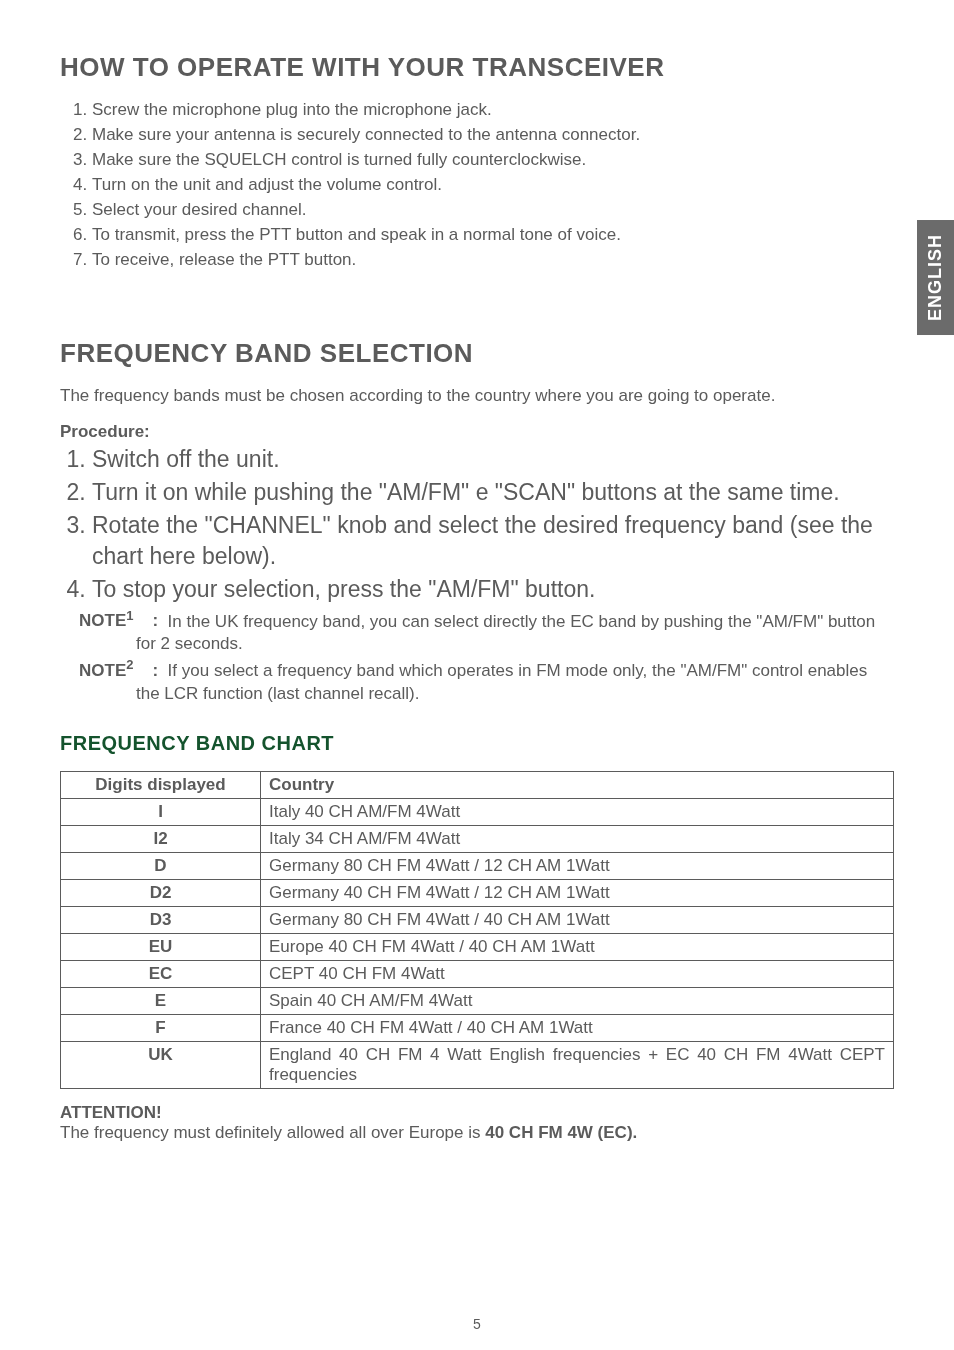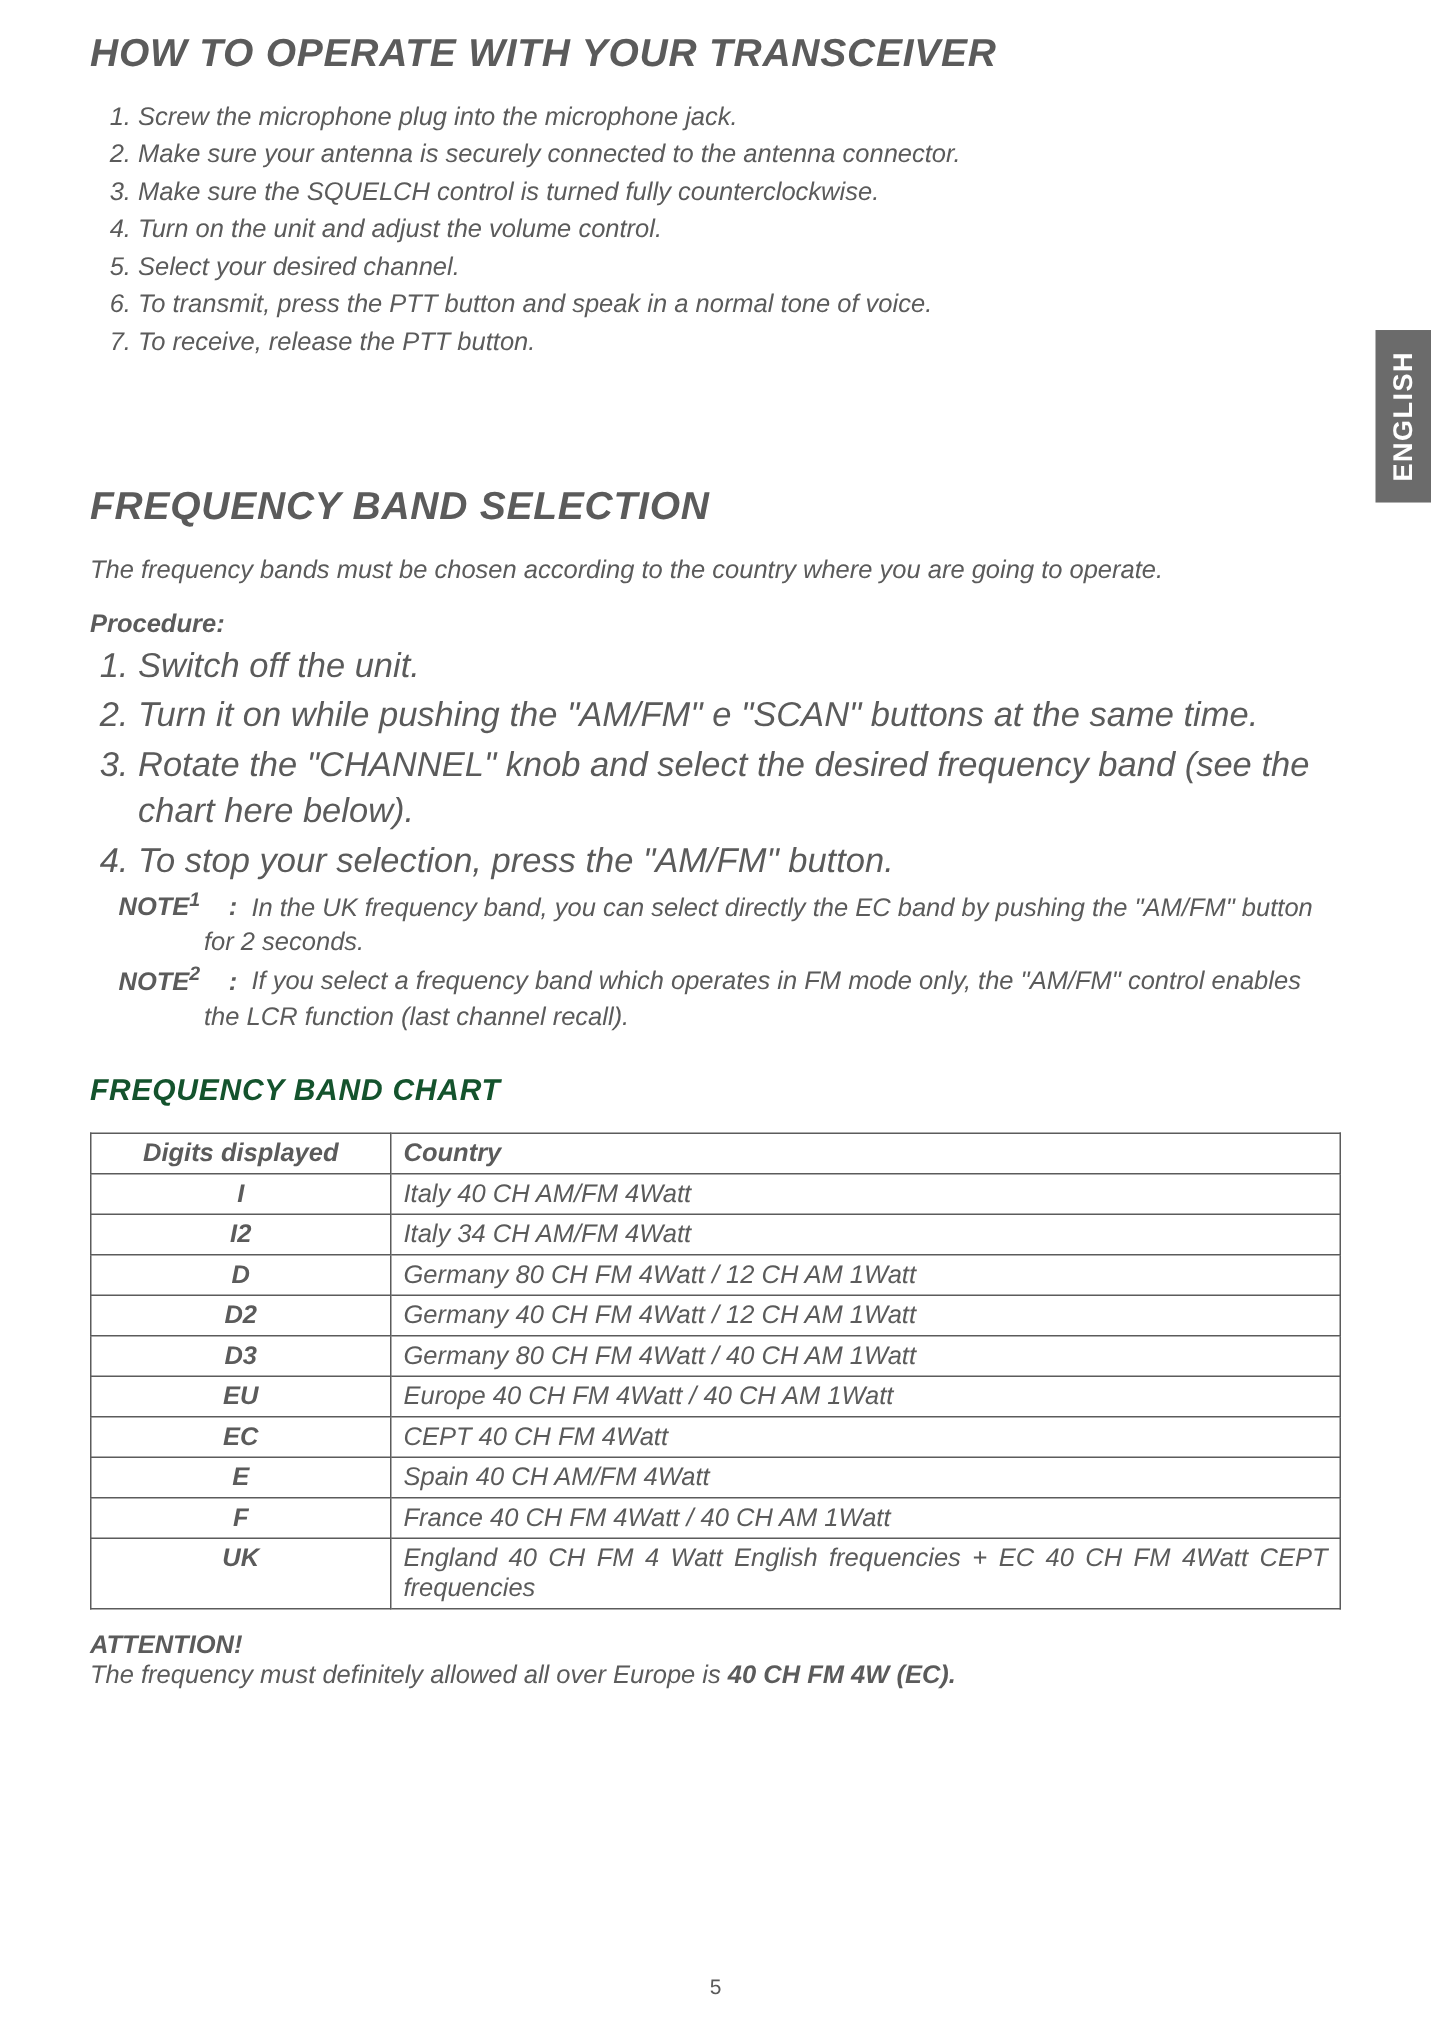--- a/index.html
+++ b/index.html
@@ -7,22 +7,21 @@
     margin: 0;
     padding: 0;
     font-family: Arial, Helvetica, sans-serif;
     background: #fff;
     color: #5b5b5b;
     width: 954px;
     height: 1350px;
     position: relative;
   }
   .page {
-    padding: 20px 60px 30px 60px;
-    font-style: italic;
+    padding: 52px 60px 30px 60px;
   }
   .side-tab {
     position: absolute;
     right: 0;
     top: 220px;
     background: #6b6b6b;
     color: #fff;
     font-weight: bold;
     letter-spacing: 1px;
     writing-mode: vertical-rl;
@@ -36,21 +35,21 @@
     color: #5b5b5b;
     margin: 0 0 16px 0;
     letter-spacing: 0.5px;
   }
   .para {
     font-size: 17px;
     line-height: 1.35;
     margin: 0 0 14px 0;
   }
   ol.numlist {
-    margin: 0 0 36px 0;
+    margin: 0 0 20px 0;
     padding-left: 32px;
     font-size: 17px;
     line-height: 1.35;
   }
   ol.numlist li { margin-bottom: 2px; }
   .procedure-head {
     font-weight: bold;
     font-size: 17px;
     margin: 0 0 2px 0;
   }

